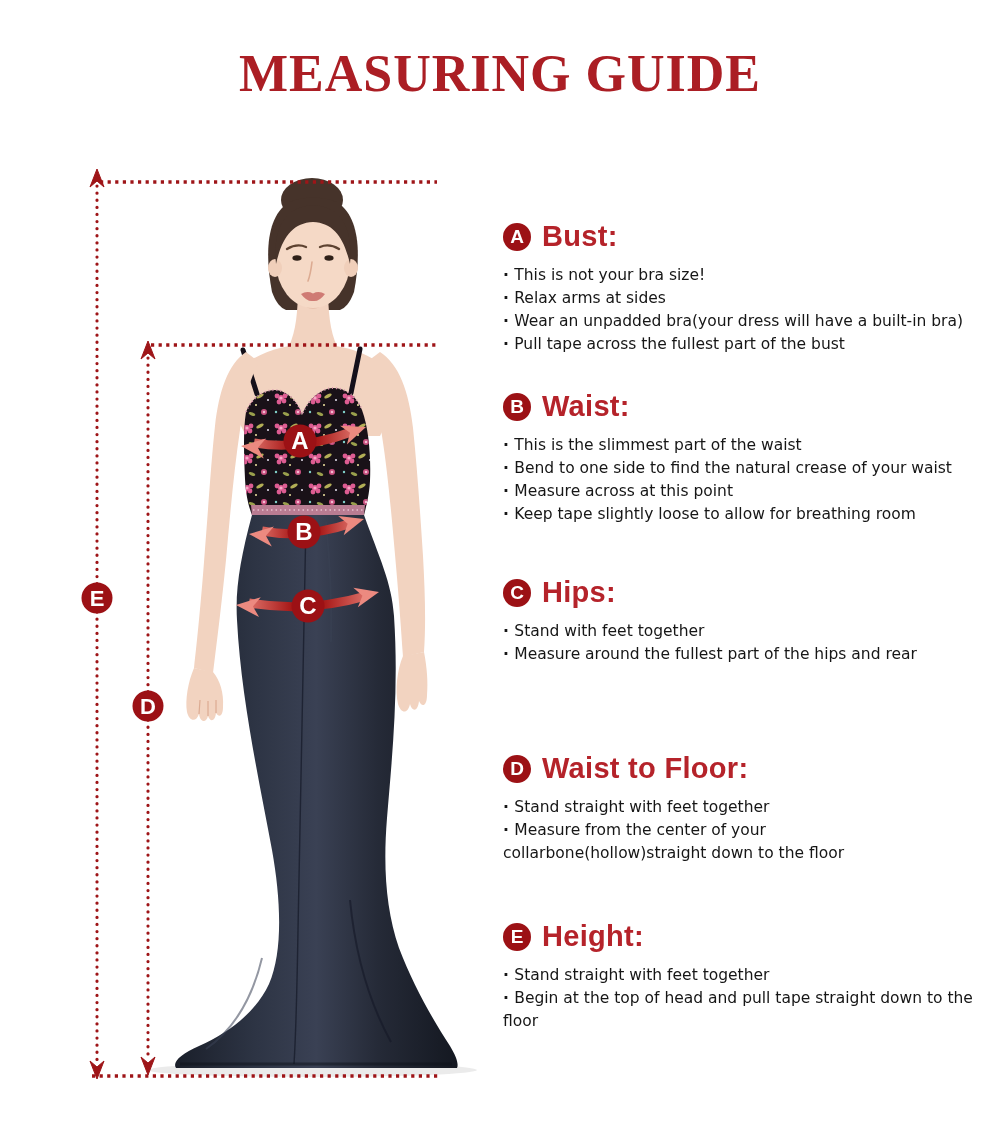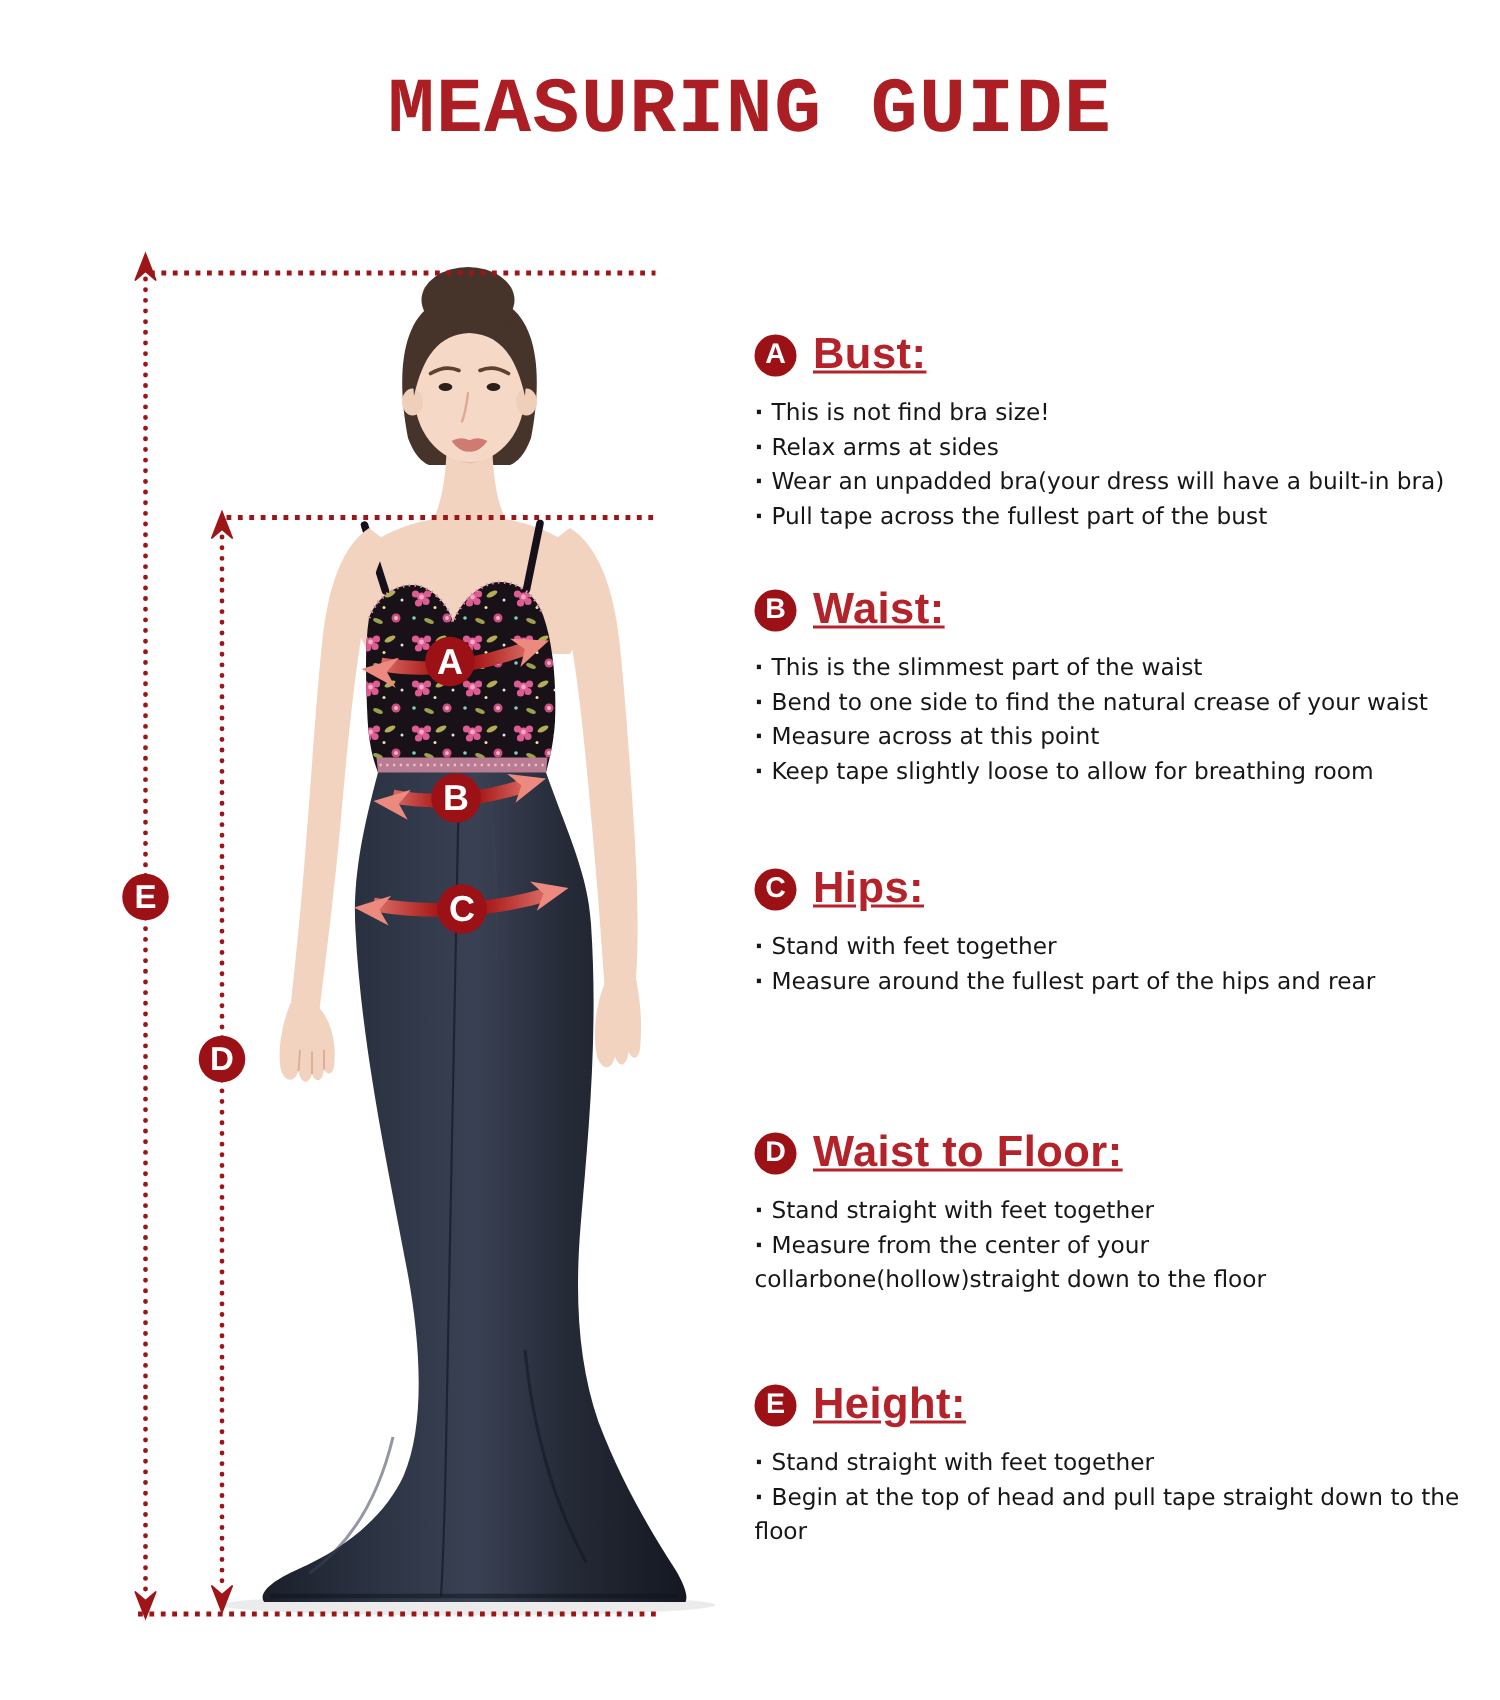--- a/index.html
+++ b/index.html
@@ -3,34 +3,33 @@
 <meta charset="utf-8">
 <style>
   html,body{margin:0;padding:0;}
   body{
     width:1000px;height:1133px;position:relative;background:#ffffff;
     font-family:"Liberation Sans",sans-serif;overflow:hidden;
   }
   .page-title{
     position:absolute;left:0;top:44px;width:1000px;margin:0;
     text-align:center;font-size:52px;font-weight:700;letter-spacing:1px;
-    color:#ab1e24;font-family:Liberation Mono, monospace;
+    color:#ab1e24;font-family:Liberation Serif, serif;
   }
   #figure-svg{position:absolute;left:0;top:0;width:1000px;height:1133px;}
   .spec{position:absolute;left:503px;width:470px;}
   .spec-head{display:flex;align-items:center;gap:11px;}
   .badge{
     width:28px;height:28px;border-radius:50%;background:#9c1115;color:#fff;
     font-size:19px;font-weight:700;display:flex;align-items:center;justify-content:center;
     flex:0 0 auto;
   }
   .spec-head h2{
     margin:0;font-size:29px;font-weight:700;color:#b5232a;letter-spacing:.3px;
     font-family:"Liberation Sans",sans-serif;
-    text-decoration:underline;
   }
   .spec ul{
     list-style:none;margin:11px 0 0;padding:0;
     font-family:"DejaVu Sans",sans-serif;font-size:15.5px;line-height:23px;color:#161616;
   }
   .spec li::before{content:"· ";font-weight:700;}
   svg text.marker-letter{
     font-family:"Liberation Sans",sans-serif;font-weight:700;fill:#ffffff;
     text-anchor:middle;
   }
@@ -238,21 +237,21 @@
     <text class="marker-letter" x="97" y="605.5" font-size="22">E</text>
   </g>
 </svg>
 
 <section class="spec" style="top:220px">
   <div class="spec-head">
     <span class="badge">A</span>
     <h2>Bust:</h2>
   </div>
   <ul>
-    <li>This is not find bra size!</li>
+    <li>This is not your bra size!</li>
     <li>Relax arms at sides</li>
     <li>Wear an unpadded bra(your dress will have a built-in bra)</li>
     <li>Pull tape across the fullest part of the bust</li>
   </ul>
 </section>
 
 <section class="spec" style="top:390px">
   <div class="spec-head">
     <span class="badge">B</span>
     <h2>Waist:</h2>

